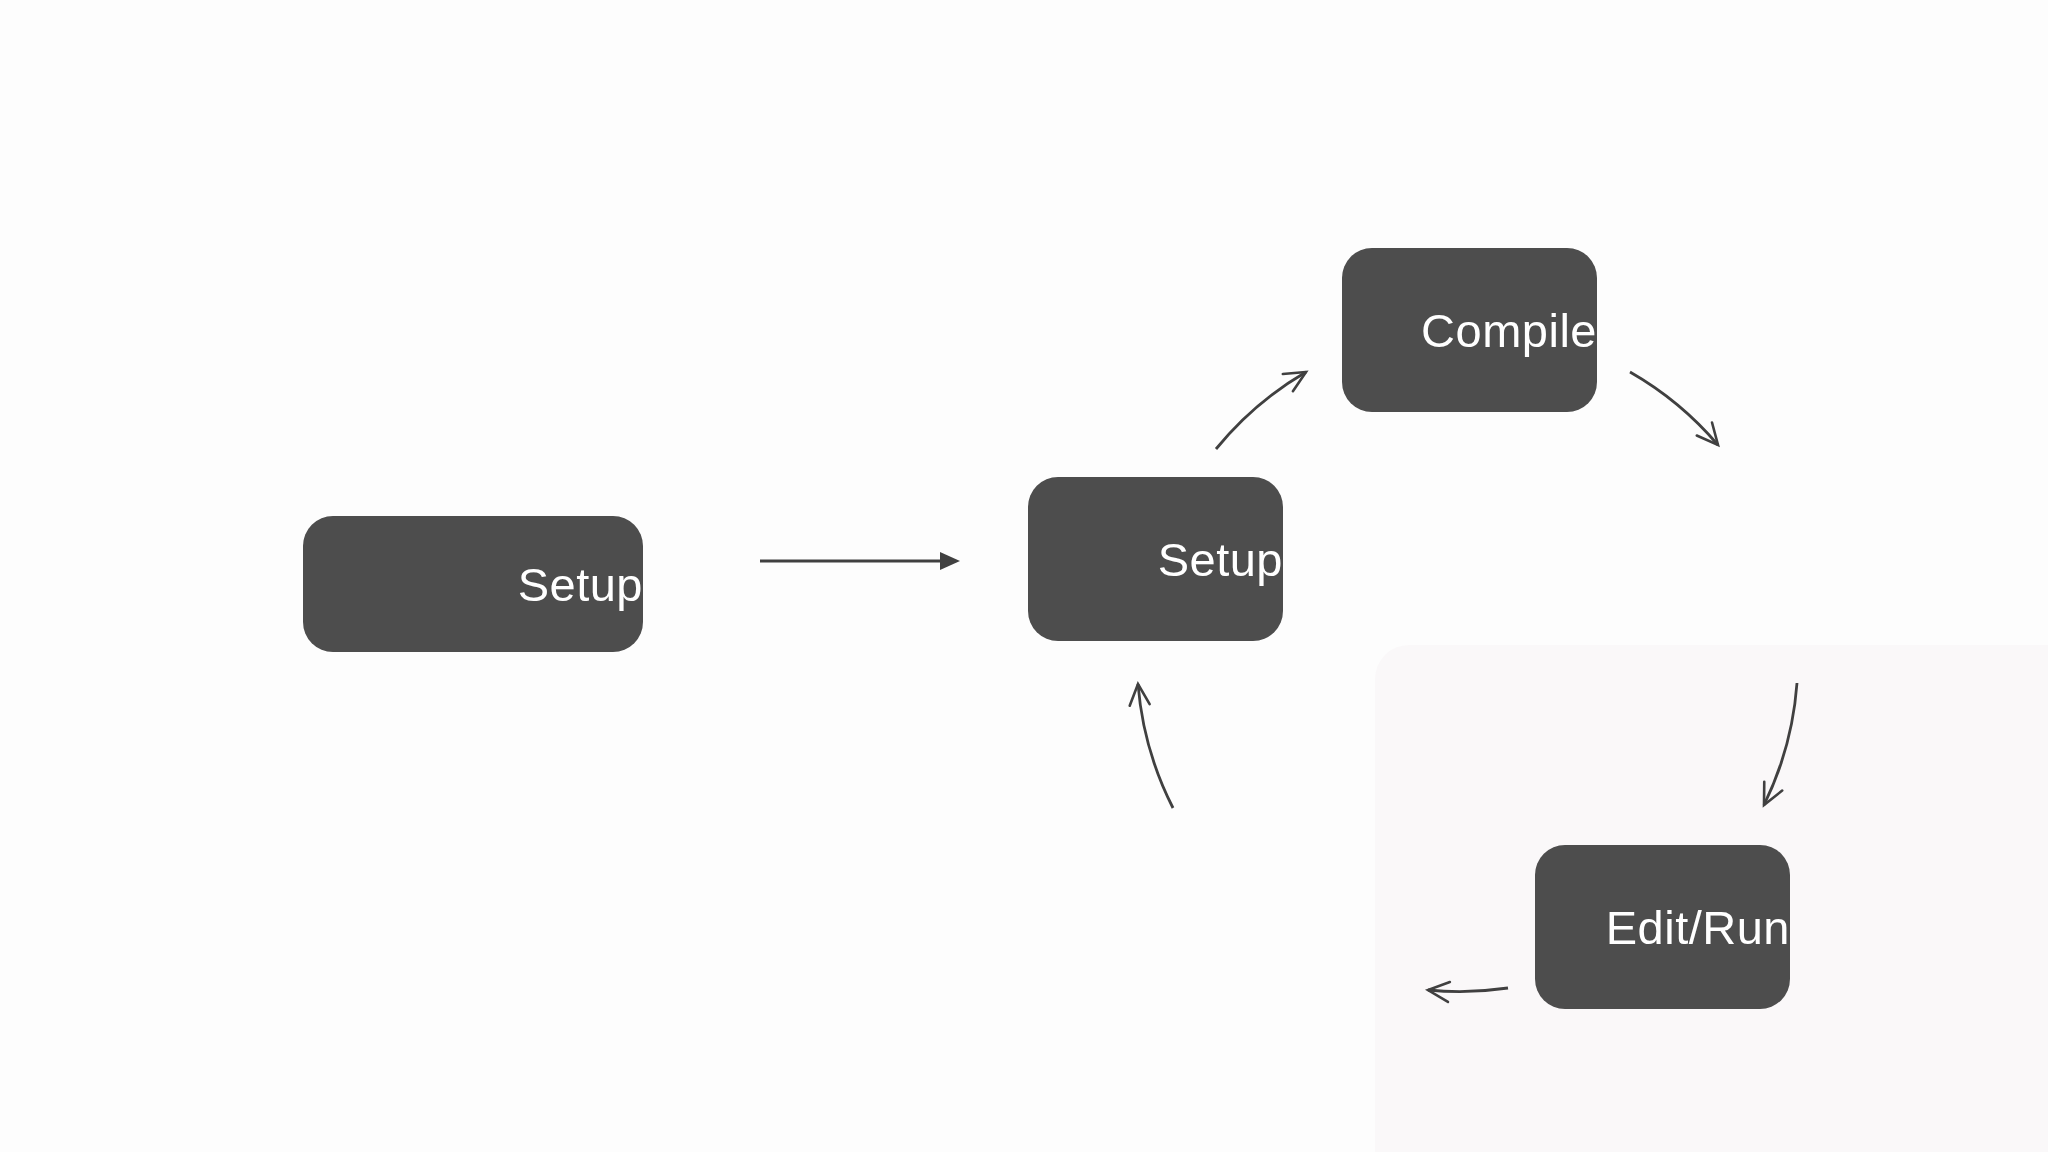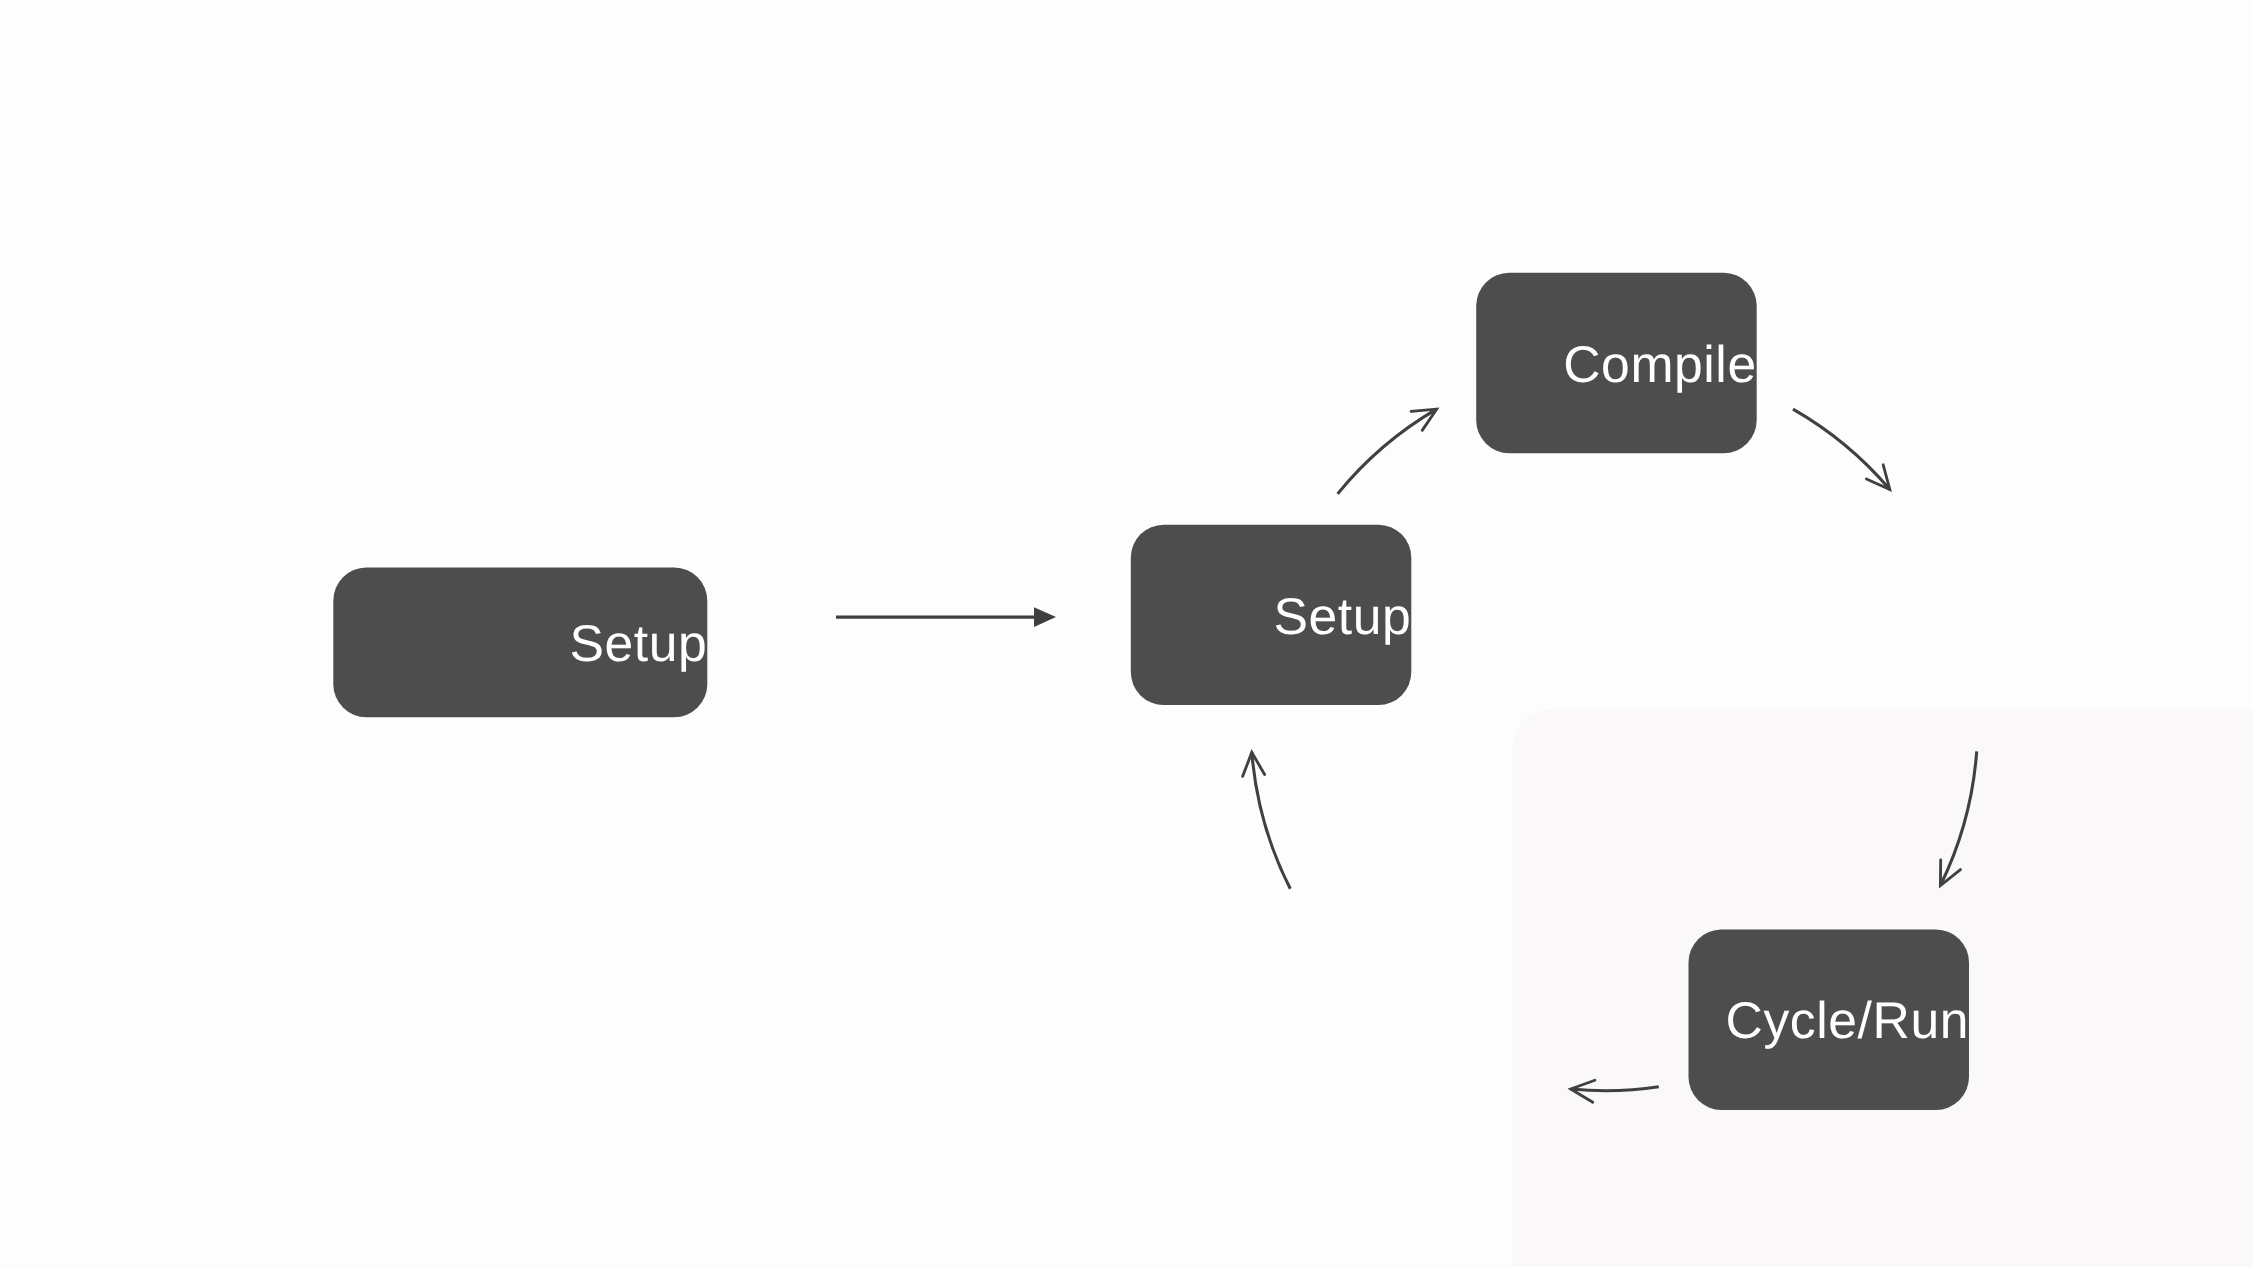--- a/index.html
+++ b/index.html
@@ -72,17 +72,17 @@
   <div class="node" style="left:1028px;top:477px;width:255px;height:164px;">
     <span class="node-label">Setup</span>
   </div>
 
   <div class="node" style="left:1342px;top:248px;width:255px;height:164px;">
     <span class="node-label">Compile</span>
   </div>
 
 
   <div class="node" style="left:1535px;top:845px;width:255px;height:164px;">
-    <span class="node-label">Cycle/Run</span>
+    <span class="node-label">Edit/Run</span>
   </div>
 
 
 </div>
 
 </body></html>

